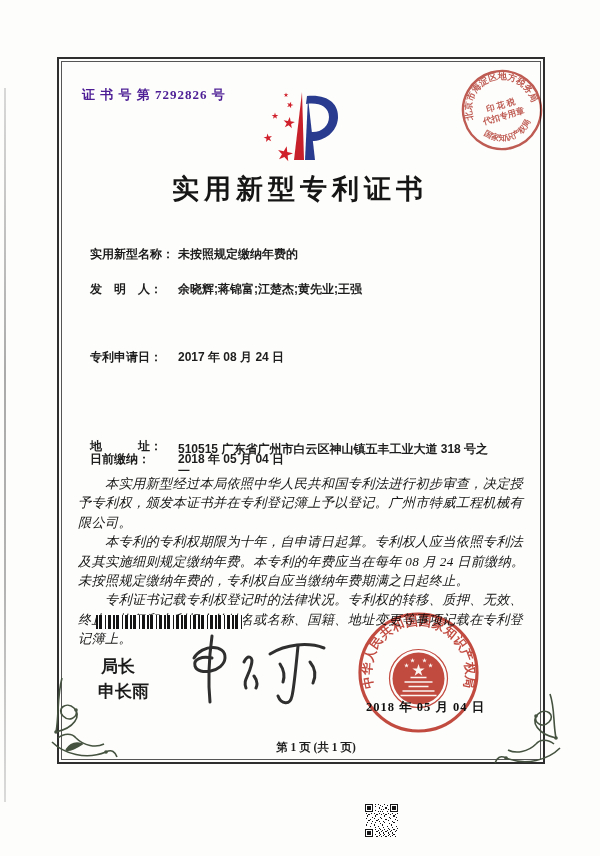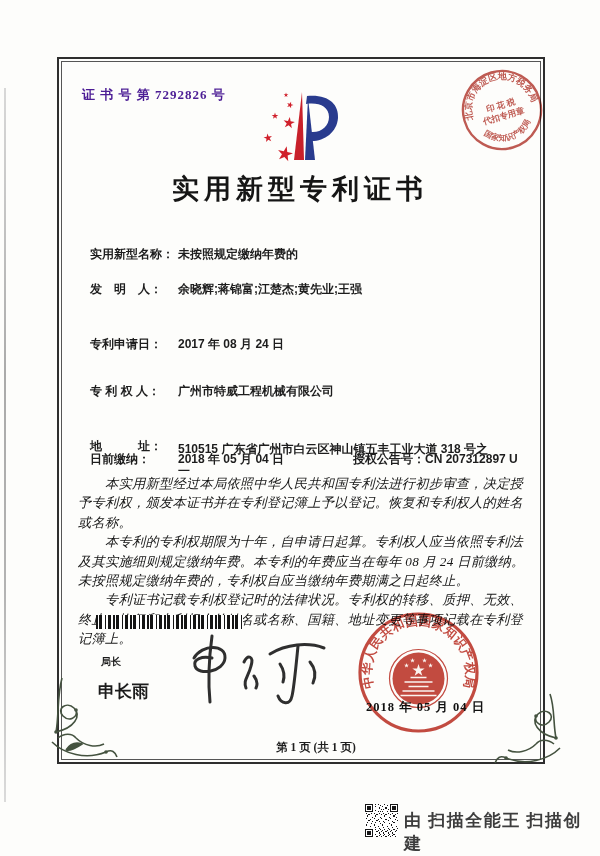--- a/index.html
+++ b/index.html
@@ -17,21 +17,21 @@
        font-weight:700;font-size:12px;color:#1d1d1d;white-space:nowrap;}
   .row .lbl{display:inline-block;width:88px;vertical-align:top;}
   .row-address{white-space:normal;}
   .row-address .val{display:inline-block;width:322px;line-height:22px;vertical-align:top;word-break:break-all;}
   .pair2{position:absolute;left:263px;top:0;white-space:nowrap;}
   .paras{position:absolute;left:78px;top:474px;width:448px;font-size:13.2px;line-height:19.4px;
          font-style:italic;letter-spacing:.3px;color:#161616;}
   .paras p{margin:0;text-indent:27px;}
   .barcode{position:absolute;left:96px;top:615px;width:147px;height:14px;
          background:repeating-linear-gradient(90deg,#141414 0 2px,#fff 2px 3px,#141414 3px 6px,#fff 6px 9px,#141414 9px 10px,#fff 10px 12px,#141414 12px 15px,#fff 15px 17px);}
-  .signer-title{position:absolute;left:101px;top:655px;font-family:"Liberation Sans",sans-serif;font-weight:700;font-size:10px;color:#1b1b1b;}
+  .signer-title{position:absolute;left:101px;top:655px;font-family:"Liberation Sans",sans-serif;font-weight:700;font-size:17px;color:#1b1b1b;}
   .signer-name{position:absolute;left:98px;top:680px;font-family:"Liberation Sans",sans-serif;font-weight:700;font-size:17px;color:#1b1b1b;}
   .signature{position:absolute;left:182px;top:632px;}
   .seal{position:absolute;left:356px;top:610px;opacity:.92;mix-blend-mode:multiply;}
   .seal-date{position:absolute;left:366px;top:699px;font-size:12.5px;font-weight:700;letter-spacing:1px;color:#111;z-index:5;}
   .page-info{position:absolute;left:57px;top:740px;width:518px;text-align:center;font-size:11.5px;font-weight:600;color:#1e1e1e;}
   .tax-stamp{position:absolute;left:458px;top:66px;transform:rotate(-16deg);opacity:.88;mix-blend-mode:multiply;}
   .orn{position:absolute;}
   .orn-bl{left:46px;top:676px;}
   .orn-br{left:494px;top:692px;transform:scaleX(-1);}
   .qr{position:absolute;left:365px;top:804px;}
@@ -63,36 +63,32 @@
   </svg>
 
   <div class="title">实用新型专利证书</div>
 
   <div class="row" style="top:246px">
     <span class="lbl">实用新型名称：</span><span class="val">未按照规定缴纳年费的</span>
   </div>
   <div class="row" style="top:281px">
     <span class="lbl">发　明　人：</span><span class="val">余晓辉;蒋锦富;江楚杰;黄先业;王强</span>
   </div>
-  <div class="row" style="top:336px">
+  <div class="row" style="top:349px">
     <span class="lbl">专利申请日：</span><span class="val">2017 年 08 月 24 日</span>
-  </div>
-  <div class="row" style="top:383px">
-    <span class="lbl">专 利 权 人：</span><span class="val">广州市特威工程机械有限公司</span>
   </div>
   <div class="row row-address" style="top:438px">
     <span class="lbl">地　　　址：</span><span class="val">510515 广东省广州市白云区神山镇五丰工业大道 318 号之一</span>
   </div>
   <div class="row" style="top:451px">
     <span class="lbl">日前缴纳：</span><span class="val">2018 年 05 月 04 日</span>
-    <span class="pair2"><span>授权公告号：</span><span>CN 207312897 U</span></span>
   </div>
 
   <div class="paras">
-    <p>本实用新型经过本局依照中华人民共和国专利法进行初步审查，决定授予专利权，颁发本证书并在专利登记簿上予以登记。恢复和专利权人的姓名或名称。</p>
+    <p>本实用新型经过本局依照中华人民共和国专利法进行初步审查，决定授予专利权，颁发本证书并在专利登记簿上予以登记。广州市特威工程机械有限公司。</p>
     <p>本专利的专利权期限为十年，自申请日起算。专利权人应当依照专利法及其实施细则规定缴纳年费。本专利的年费应当在每年 08 月 24 日前缴纳。未按照规定缴纳年费的，专利权自应当缴纳年费期满之日起终止。</p>
     <p>专利证书记载专利权登记时的法律状况。专利权的转移、质押、无效、终止、恢复和专利权人的姓名或名称、国籍、地址变更等事项记载在专利登记簿上。</p>
   </div>
 
   <div class="barcode"></div>
 
   <div class="signer-title">局长</div>
   <div class="signer-name">申长雨</div>
 
   <svg class="signature" width="150" height="78" viewBox="0 0 150 78" xmlns="http://www.w3.org/2000/svg">
@@ -170,15 +166,14 @@
     <circle cx="60" cy="72" r="1.8" fill="#44523f"></circle>
   </svg>
 
   <svg class="qr" width="33" height="33" viewBox="0 0 29 29" xmlns="http://www.w3.org/2000/svg" shape-rendering="crispEdges">
     <rect width="29" height="29" fill="#fff"></rect>
     <path fill="#161616" fill-rule="evenodd" d="M0,0h7v7H0z M1,1v5h5V1z M2,2h3v3H2z"></path>
     <path fill="#161616" fill-rule="evenodd" d="M22,0h7v7h-7z M23,1v5h5V1z M24,2h3v3h-3z"></path>
     <path fill="#161616" fill-rule="evenodd" d="M0,22h7v7H0z M1,23v5h5v-5z M2,24h3v3H2z"></path>
     <path fill="#161616" d="M9,0h1v1H9z M11,0h1v1h-1z M13,1h1v1h-1z M15,2h1v1h-1z M17,0h1v1h-1z M19,1h1v1h-1z M9,2h1v1H9z M12,3h1v1h-1z M14,4h1v1h-1z M16,4h1v1h-1z M18,3h1v1h-1z M20,4h1v1h-1z M9,5h1v1H9z M11,6h1v1h-1z M13,6h1v1h-1z M15,6h1v1h-1z M19,6h1v1h-1z M1,8h1v1H1z M3,9h1v1H3z M5,8h1v1H5z M8,8h1v1H8z M10,9h1v1h-1z M12,8h1v1h-1z M14,9h1v1h-1z M16,8h1v1h-1z M18,9h1v1h-1z M20,8h1v1h-1z M22,9h1v1h-1z M24,8h1v1h-1z M26,9h1v1h-1z M28,8h1v1h-1z M2,10h1v1H2z M6,11h1v1H6z M9,10h1v1H9z M13,11h1v1h-1z M17,10h1v1h-1z M21,11h1v1h-1z M25,10h1v1h-1z M27,11h1v1h-1z M1,12h1v1H1z M4,13h1v1H4z M8,12h1v1H8z M11,13h1v1h-1z M14,12h1v1h-1z M18,13h1v1h-1z M22,12h1v1h-1z M26,13h1v1h-1z M3,14h1v1H3z M6,15h1v1H6z M10,14h1v1h-1z M12,15h1v1h-1z M16,15h1v1h-1z M20,14h1v1h-1z M24,15h1v1h-1z M28,14h1v1h-1z M2,16h1v1H2z M5,17h1v1H5z M9,16h1v1H9z M13,17h1v1h-1z M17,16h1v1h-1z M21,17h1v1h-1z M25,16h1v1h-1z M1,18h1v1H1z M4,19h1v1H4z M8,18h1v1H8z M11,19h1v1h-1z M15,18h1v1h-1z M19,19h1v1h-1z M23,18h1v1h-1z M27,19h1v1h-1z M9,20h1v1H9z M12,21h1v1h-1z M16,20h1v1h-1z M20,21h1v1h-1z M24,20h1v1h-1z M28,21h1v1h-1z M9,22h1v1H9z M11,23h1v1h-1z M13,22h1v1h-1z M15,23h1v1h-1z M17,22h1v1h-1z M19,23h1v1h-1z M21,22h1v1h-1z M23,23h1v1h-1z M25,22h1v1h-1z M27,23h1v1h-1z M10,24h1v1h-1z M12,25h1v1h-1z M14,24h1v1h-1z M16,25h1v1h-1z M18,24h1v1h-1z M20,25h1v1h-1z M22,24h1v1h-1z M24,25h1v1h-1z M26,24h1v1h-1z M9,26h1v1H9z M13,26h1v1h-1z M17,26h1v1h-1z M21,26h1v1h-1z M25,26h1v1h-1z M10,28h1v1h-1z M12,27h1v1h-1z M14,28h1v1h-1z M16,27h1v1h-1z M18,28h1v1h-1z M20,27h1v1h-1z M22,28h1v1h-1z M24,27h1v1h-1z M26,28h1v1h-1z"></path>
   </svg>
-  <div class="scanner-caption">由 扫描全能王 扫描创建</div>
 
 </div>
 
 </body></html>

